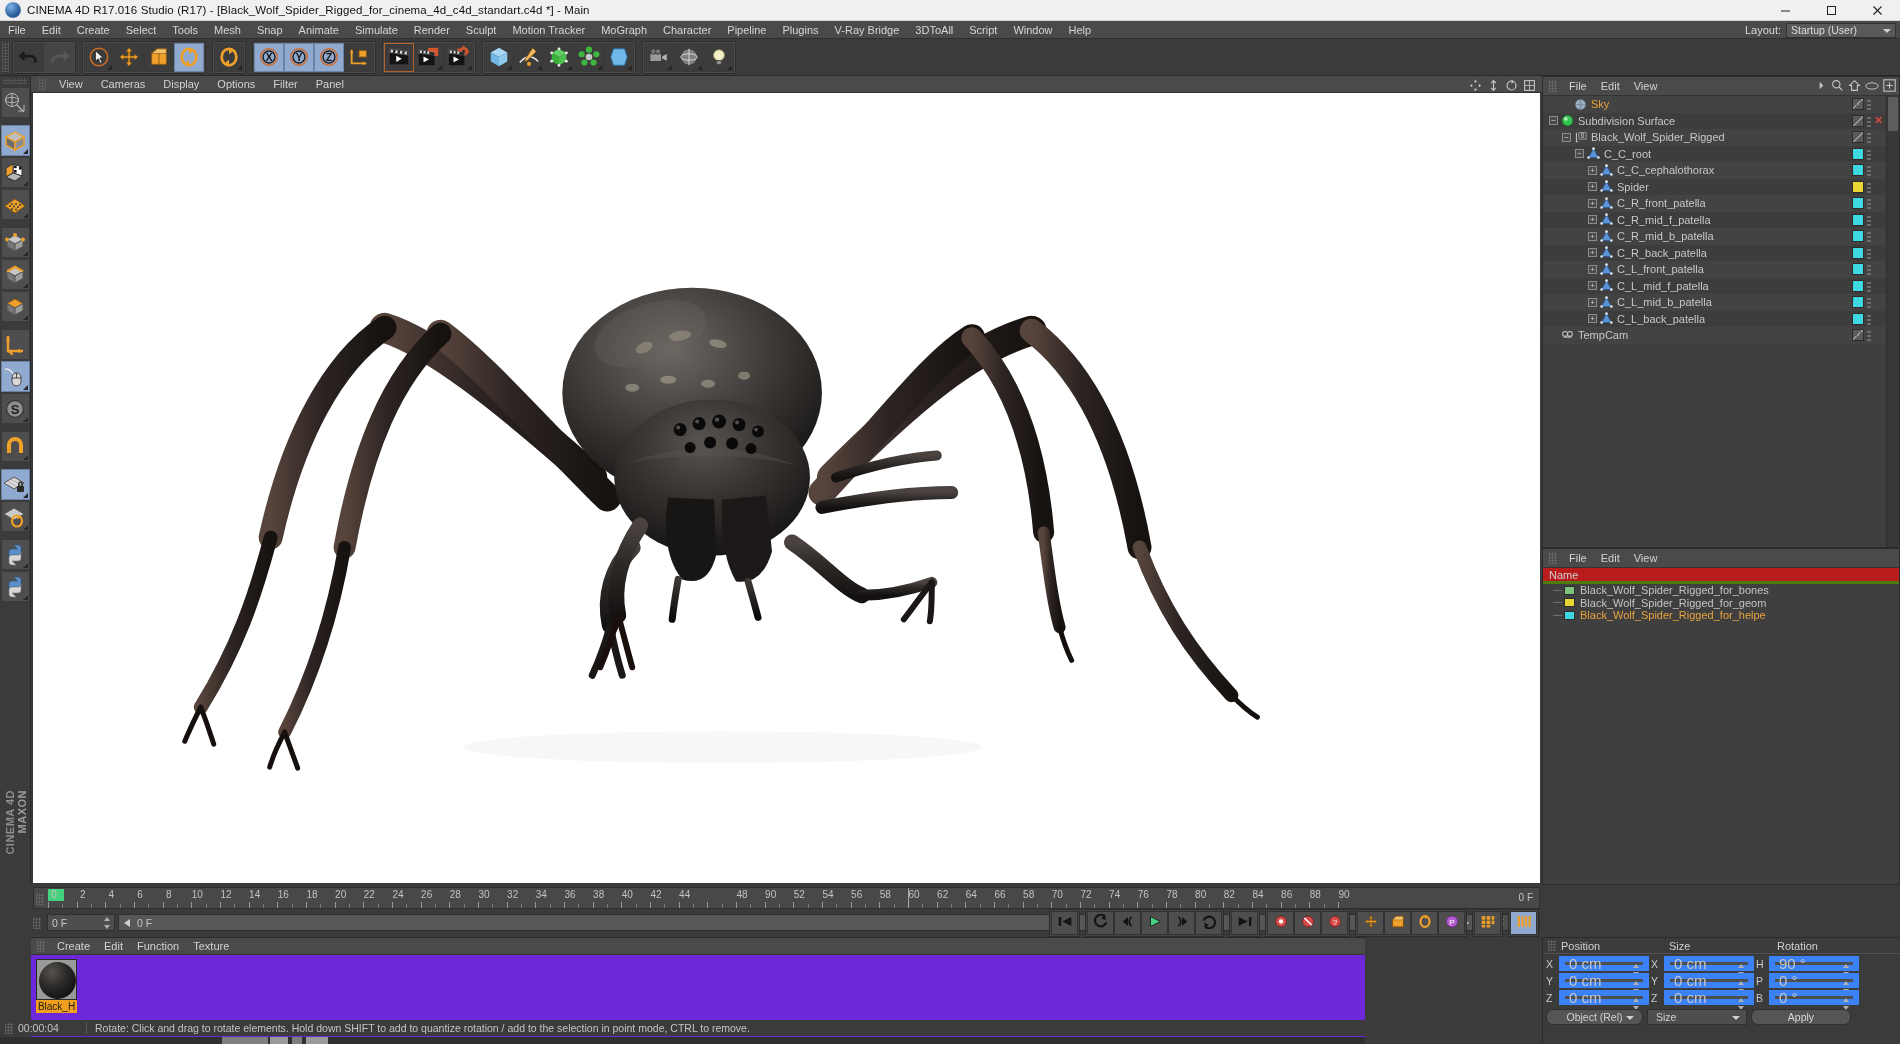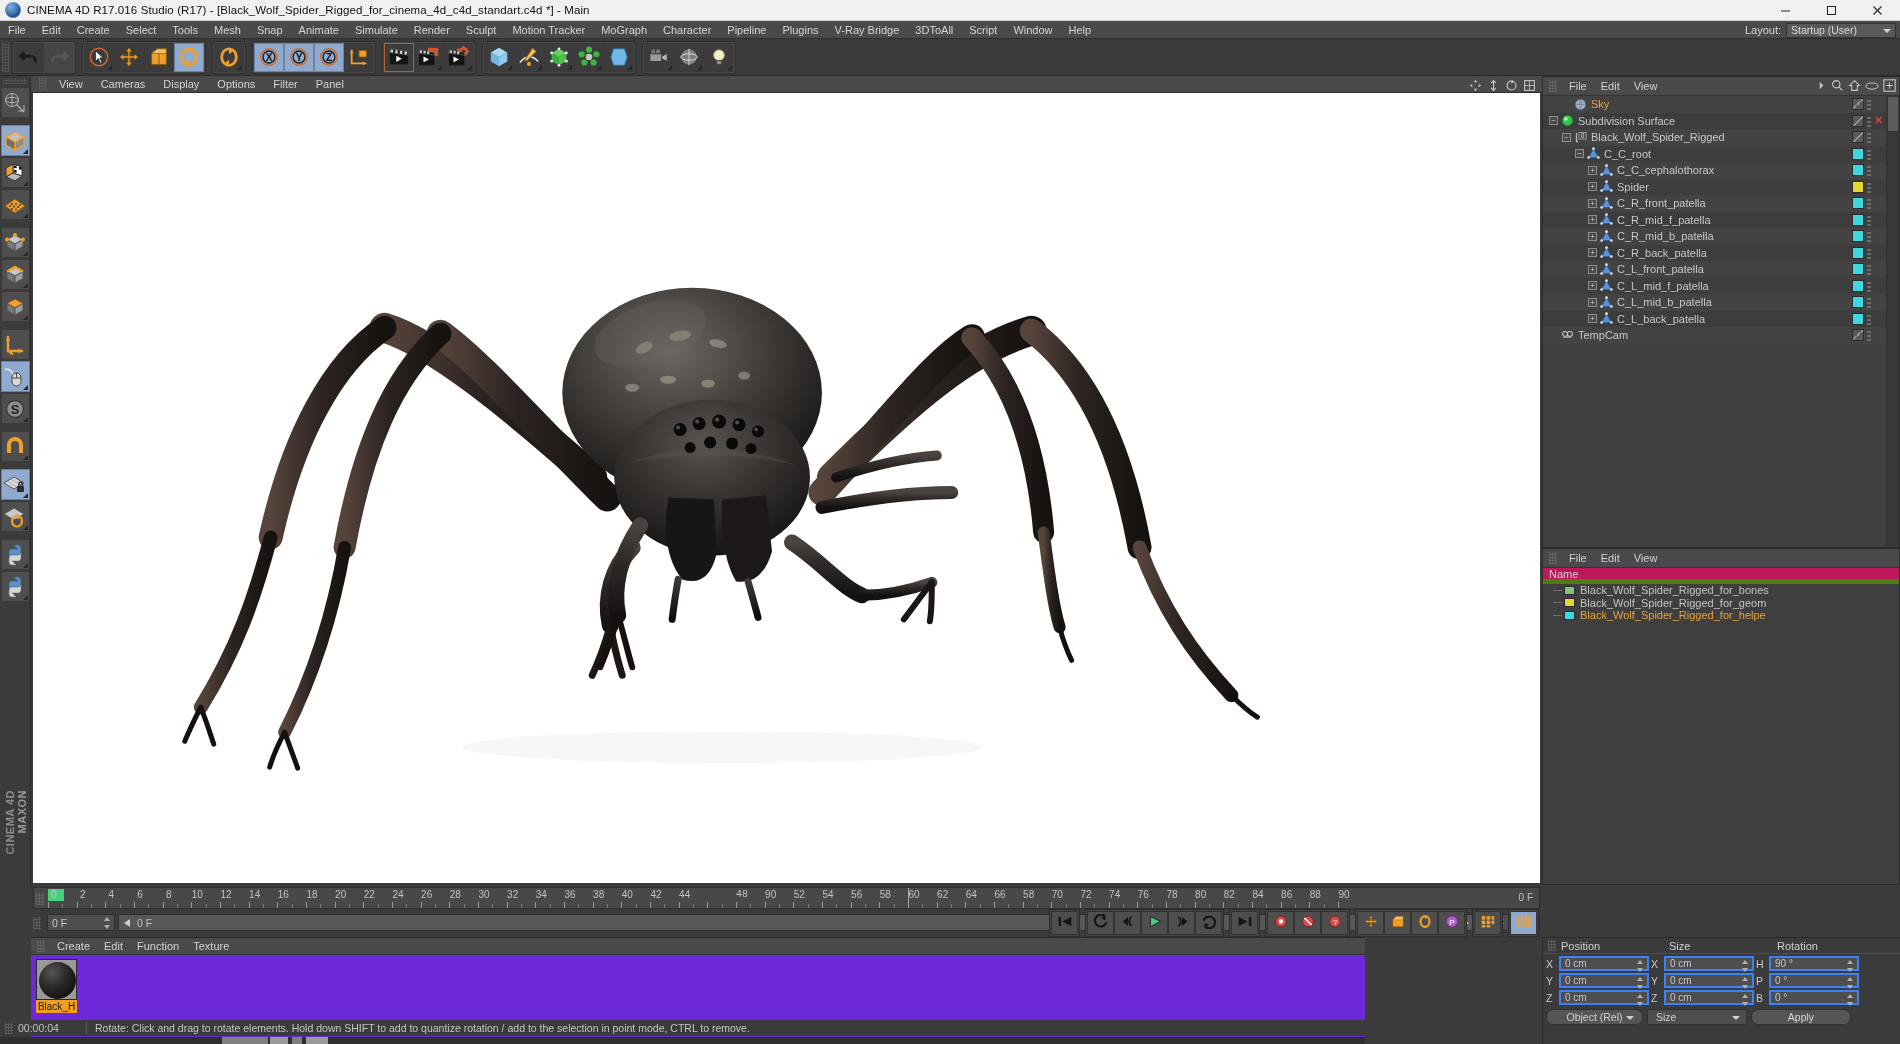--- a/index.html
+++ b/index.html
@@ -110,21 +110,21 @@
   .om-icon{width:13px;height:13px;margin-right:4px;flex:0 0 auto;}
   .om-name{overflow:hidden;text-overflow:clip;}
   .om-name.sel{color:#e8a33d;}
   .om-tags{position:absolute;right:2px;top:2px;display:flex;align-items:center;gap:3px;}
   .tag-sq{width:12px;height:12px;border:1px solid #2c2c2c;}
   .tag-dots{width:4px;height:12px;background:
     repeating-linear-gradient(0deg,#8a8a8a 0 2px,transparent 2px 4px);opacity:.6;}
   .tag-x{color:#d14545;font-size:11px;font-weight:bold;line-height:11px;}
 
   .mat-body{flex:1;background:#3f3f3f;position:relative;}
-  .mat-colhdr{height:16px;background:#be185d;border-bottom:5px solid #4d7c0f;
+  .mat-colhdr{height:16px;background:#b91c1c;border-bottom:3px solid #4d7c0f;
     font-size:11px;color:#cfcfcf;display:flex;align-items:center;padding-left:6px;}
   .mat-row{height:12.5px;display:flex;align-items:center;font-size:11px;color:#c4c4c4;
     padding-left:10px;white-space:nowrap;overflow:hidden;}
   .mat-sw{width:11px;height:9px;border:1px solid #2c2c2c;margin-right:5px;flex:0 0 auto;}
   .mat-row.sel .mat-label{color:#e8a33d;}
   .mat-tree{width:9px;height:1px;background:#6e6e6e;margin-right:2px;flex:0 0 auto;}
 
   
   .timeline{position:absolute;left:31px;right:358px;height:52px;bottom:107px;background:#3b3b3b;}
   .tl-ruler{height:22px;background:#484848;position:relative;border:1px solid #2e2e2e;
@@ -181,22 +181,22 @@
   .coord{position:absolute;right:0;bottom:0;width:358px;height:107px;background:#3b3b3b;
     border-top:1px solid #2a2a2a;border-left:1px solid #2a2a2a;}
   .co-hdr{height:16px;display:flex;align-items:center;font-size:11px;color:#cfcfcf;
     border-bottom:1px solid #4f4f4f;}
   .co-hdr .g{width:8px;height:11px;margin:0 5px;background:
     repeating-linear-gradient(0deg,#737373 0 1px,transparent 1px 3px),
     repeating-linear-gradient(90deg,#737373 0 1px,transparent 1px 3px);opacity:.6;}
   .co-rows{padding:2px 3px 0 3px;}
   .co-row{display:flex;align-items:center;gap:2px;margin-bottom:2px;}
   .co-ax{width:11px;font-size:10.5px;color:#c9c9c9;text-align:left;}
-  .co-in{width:90px;height:15px;background:#4e4e4e;border:2px solid #3b82f6;
-    font-size:10px;color:#c6c6c6;display:flex;align-items:center;padding:0 4px;position:relative;}
+  .co-in{width:90px;height:15px;background:#4e4e4e;border:6px solid #3b82f6;
+    font-size:15px;color:#c6c6c6;display:flex;align-items:center;padding:0 4px;position:relative;}
   .co-bot{display:flex;gap:4px;padding:2px 3px 0 3px;align-items:flex-end;}
   .co-sel{width:97px;height:16px;background:#555;border:1px solid #2f2f2f;border-radius:7px;
     font-size:10.5px;color:#d0d0d0;display:flex;align-items:center;justify-content:center;position:relative;}
   .co-sel2{width:100px;height:16px;background:#4e4e4e;border:1px solid #2f2f2f;
     font-size:10.5px;color:#d0d0d0;display:flex;align-items:center;padding-left:8px;position:relative;}
   .co-apply{width:100px;height:16px;background:#555;border:1px solid #2f2f2f;border-radius:7px;
     font-size:10.5px;color:#d8d8d8;display:flex;align-items:center;justify-content:center;}
   .statusrow{position:absolute;left:0;bottom:8px;width:1365px;height:16px;background:#3b3b3b;
     display:flex;align-items:center;font-size:10.5px;color:#c4c4c4;}
   .sr-grip{width:8px;height:11px;margin:0 5px;background:
@@ -1150,21 +1150,21 @@
         <div class="tl-tick" style="left: 602px; height: 6px;"></div>
         <div class="tl-num" style="left: 608px;">42</div>
         <div class="tl-tick" style="left: 616.333px; height: 4px; background: rgb(125, 125, 125);"></div>
         <div class="tl-tick" style="left: 630.667px; height: 6px;"></div>
         <div class="tl-num" style="left: 636.667px;">44</div>
         <div class="tl-tick" style="left: 645px; height: 4px; background: rgb(125, 125, 125);"></div>
         <div class="tl-tick" style="left: 659.333px; height: 6px;"></div>
         <div class="tl-num" style="left: 648px; margin-top: 24px;">46</div>
         <div class="tl-tick" style="left: 673.667px; height: 4px; background: rgb(125, 125, 125);"></div>
         <div class="tl-tick" style="left: 688px; height: 6px;"></div>
-        <div class="tl-num" style="left: 694px; font-family: Liberation Mono, monospace;">48</div>
+        <div class="tl-num" style="left: 694px;">48</div>
         <div class="tl-tick" style="left: 702.333px; height: 4px; background: rgb(125, 125, 125);"></div>
         <div class="tl-tick" style="left: 716.667px; height: 6px;"></div>
         <div class="tl-num" style="left: 722.667px;">90</div>
         <div class="tl-tick" style="left: 731px; height: 4px; background: rgb(125, 125, 125);"></div>
         <div class="tl-tick" style="left: 745.333px; height: 6px;"></div>
         <div class="tl-num" style="left: 751.333px;">52</div>
         <div class="tl-tick" style="left: 759.667px; height: 4px; background: rgb(125, 125, 125);"></div>
         <div class="tl-tick" style="left: 774px; height: 6px;"></div>
         <div class="tl-num" style="left: 780px;">54</div>
         <div class="tl-tick" style="left: 788.333px; height: 4px; background: rgb(125, 125, 125);"></div>

